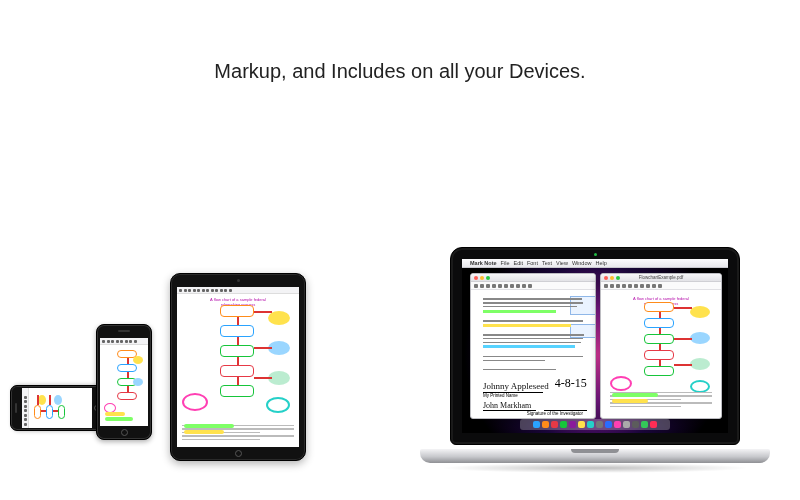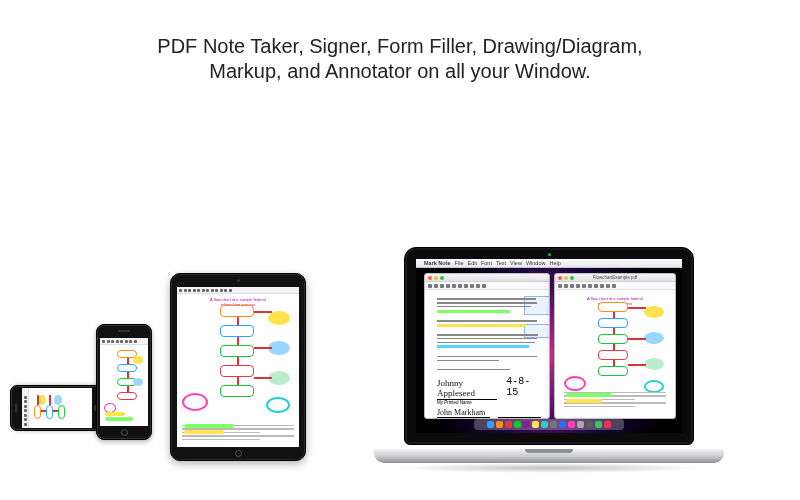--- a/index.html
+++ b/index.html
@@ -55,21 +55,21 @@
     border:1px solid #000;
     box-shadow:0 3px 8px rgba(0,0,0,.3), inset 0 0 0 1px #2a2a2a;
   }
   .ipad .screen { position:absolute; left:6px; right:6px; top:13px; bottom:13px; background:#fff; }
   .ipad .home { position:absolute; bottom:3px; left:50%; width:7px; height:7px; margin-left:-3.5px; border:1px solid #555; border-radius:50%; }
   .ipad .cam  { position:absolute; top:5px; left:50%; width:3px; height:3px; margin-left:-1.5px; background:#333; border-radius:50%; }
 
   
   .mac {
     position:absolute;
-    left:374px; top:18px;
+    left:420px; top:18px;
     width:350px; height:244px;
   }
   .mac .lid {
     position:absolute; left:30px; top:0; width:290px; height:198px;
     background:#0b0b0c; border-radius:12px 12px 6px 6px;
     border:1px solid #000;
     box-shadow:inset 0 0 0 2px #1a1a1a;
   }
   .mac .cam { position:absolute; top:5px; left:50%; width:3px; height:3px; margin-left:-1.5px; background:#2b4; border-radius:50%; }
   .mac .display {
@@ -139,31 +139,31 @@
   .flow .edge.v { width:1.5px; height:auto; }
   .flow .blob { position:absolute; border-radius:50%; }
 
   
   .sigdoc .para { height:1.6px; background:#888; margin:2.2px 0; }
   .sigdoc .hlg  { background:#7eff66; }
   .sigdoc .hly  { background:#ffe24d; }
   .sigdoc .hlc  { background:#57d3ff; }
   .sigdoc .note { position:absolute; right:-5px; width:26px; background:#eaf3ff; border:1px solid #8fb7e8; font-size:4px; padding:1px; }
   .sigdoc .sig  { font-family:"Brush Script MT","Comic Sans MS",cursive; font-size:9px; color:#111; }
-  .sigdoc .date { font-family:Liberation Mono, monospace; font-size:10px; }
+  .sigdoc .date { font-family:Liberation Serif, serif; font-size:12px; }
 
 </style>
 </head>
 <body>
 
 <div class="stage">
 
   <div class="headline">
-    <span>PDF Note Taker, Signer, Form Filler, Drawing/Diagram,</span><br>
-    <span>Markup, and Annotator on all your Window.</span>
+    <br>
+    <span>Markup, and Includes on all your Devices.</span>
   </div>
   <div class="subline">
     <br>
   </div>
 
   <div class="devices">
 
     <div class="iphone">
       <div class="spk"></div>
       <div class="screen">

